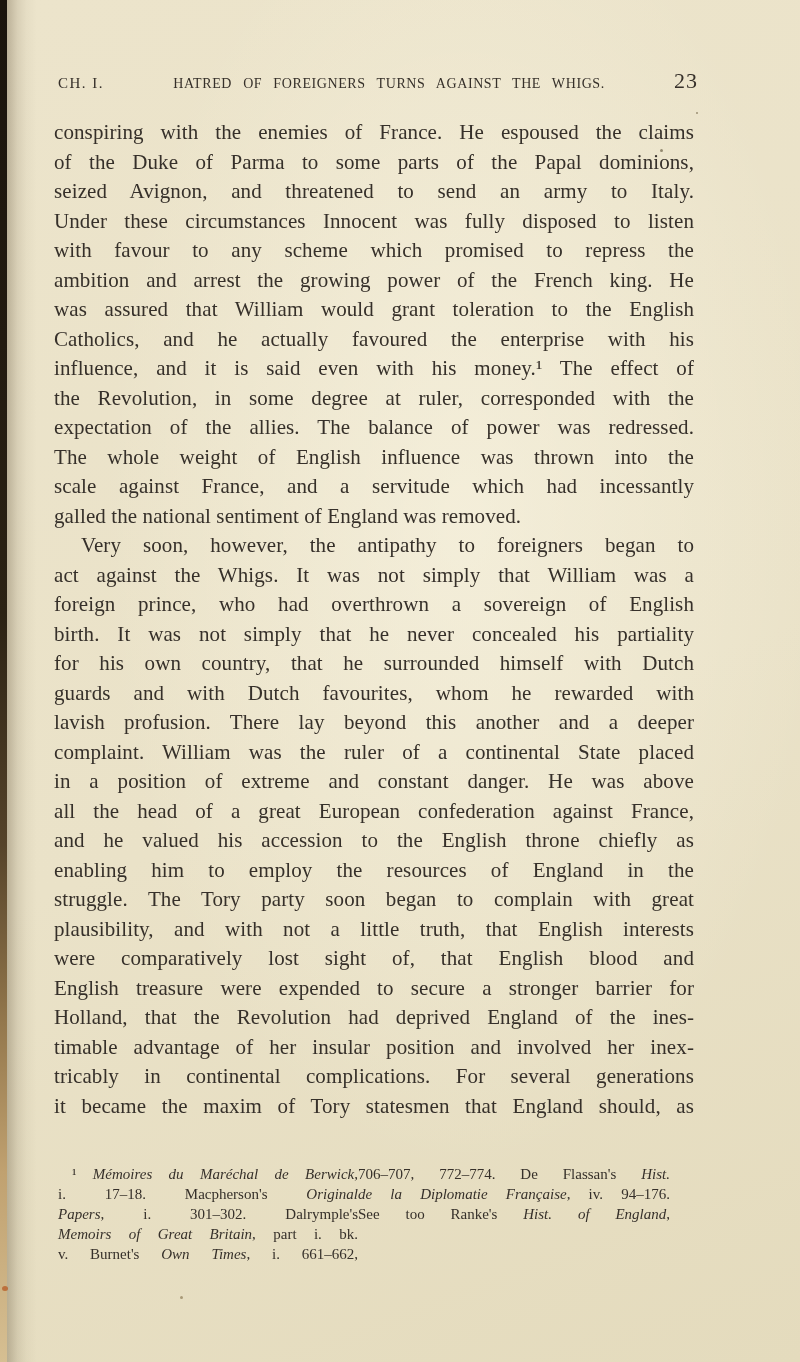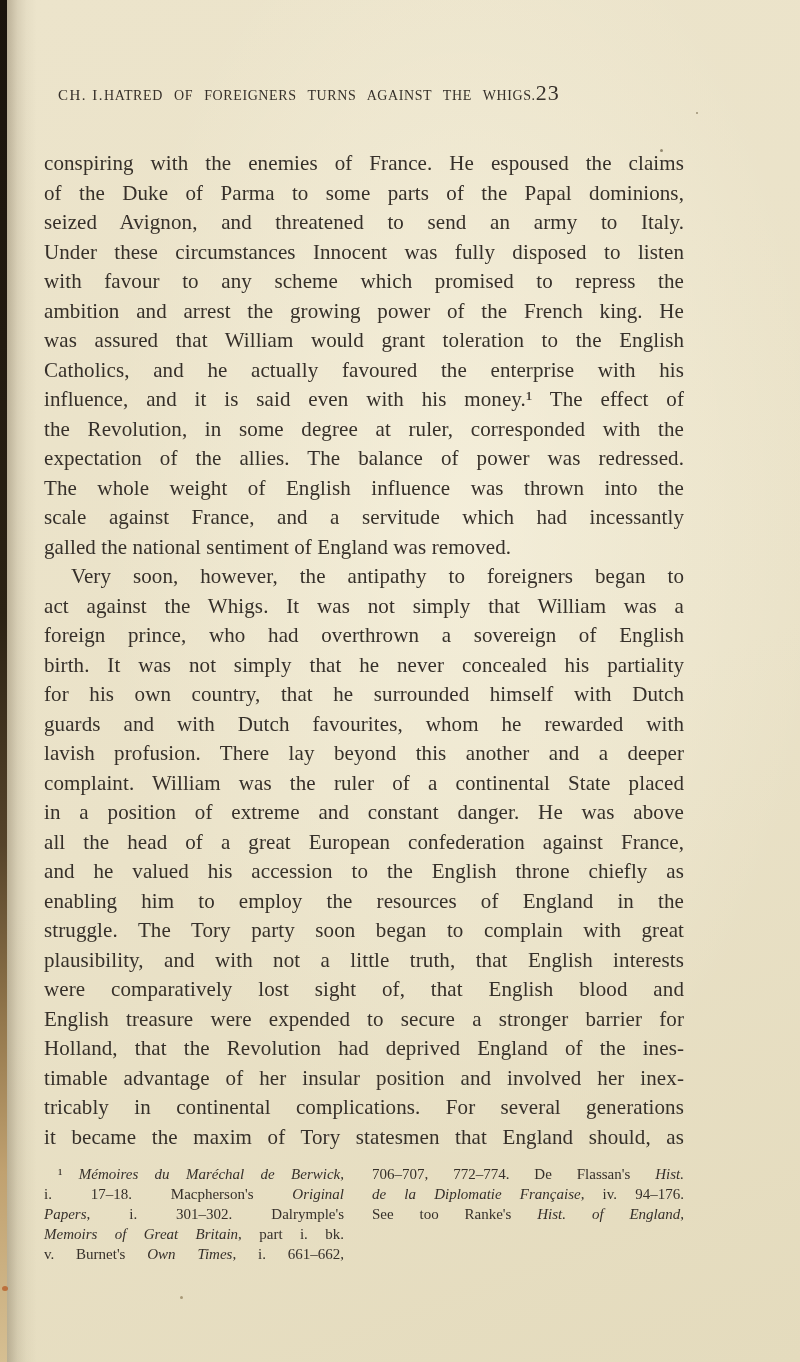--- a/index.html
+++ b/index.html
@@ -32,41 +32,41 @@
       rgba(77,61,36,0.30) 0%, rgba(77,61,36,0.12) 35%,
       rgba(77,61,36,0.04) 65%, rgba(77,61,36,0) 100%);
   }
   .speck { position: absolute; border-radius: 50%; }
   .speck-a { left: 2px;  top: 1286px; width: 6px; height: 5px; background: #b85f2a; opacity: .8; }
   .speck-b { left: 180px; top: 1296px; width: 3px; height: 3px; background: #8d7c57; opacity: .7; }
   .speck-c { left: 660px; top: 149px; width: 3px; height: 3px; background: #6d6248; opacity: .7; }
   .speck-d { left: 696px; top: 112px; width: 2px; height: 2px; background: #7a6d4e; opacity: .7; }
 
   .running-head {
-    position: absolute; top: 80px; left: 58px; width: 640px;
-    display: flex; justify-content: flex-start; align-items: baseline;
+    position: absolute; top: 68px; left: 58px; width: 640px;
+    display: flex; justify-content: space-between; align-items: baseline;
     white-space: nowrap;
   }
   .chap   { font-size: 15px; letter-spacing: 1.5px; }
   .rh-title { font-size: 14px; letter-spacing: 0.6px; word-spacing: 7px; }
   .pagenum { font-size: 22px; letter-spacing: 1px; }
 
-  .body-text { position: absolute; top: 118px; left: 44px; width: 640px; margin-top: 31px; }
+  .body-text { position: absolute; top: 118px; left: 54px; width: 640px; }
   .line {
     font-size: 21px; line-height: 29.5px; height: 29.5px;
     text-align: justify; text-align-last: justify;
     white-space: normal;
     letter-spacing: 0.1px;
   }
   .line.noj { text-align: center; text-align-last: left; }
   .line.indent { text-indent: 27px; }
 
   .footnote {
-    position: absolute; top: 1164px; left: 44px; width: 640px;
-    display: flex; gap: 28px;
+    position: absolute; top: 1164px; left: 58px; width: 640px;
+    display: flex; 
   }
   .fn-col-left  { width: 300px; }
   .fn-col-right { width: 312px; }
   .fn-line {
     font-size: 15px; line-height: 20px; height: 20px;
     text-align: justify; text-align-last: justify;
   }
   .fn-line.noj { text-align: left; text-align-last: left; }
   .fn-line.fn-first { text-indent: 14px; }
   .it { font-style: italic; }

